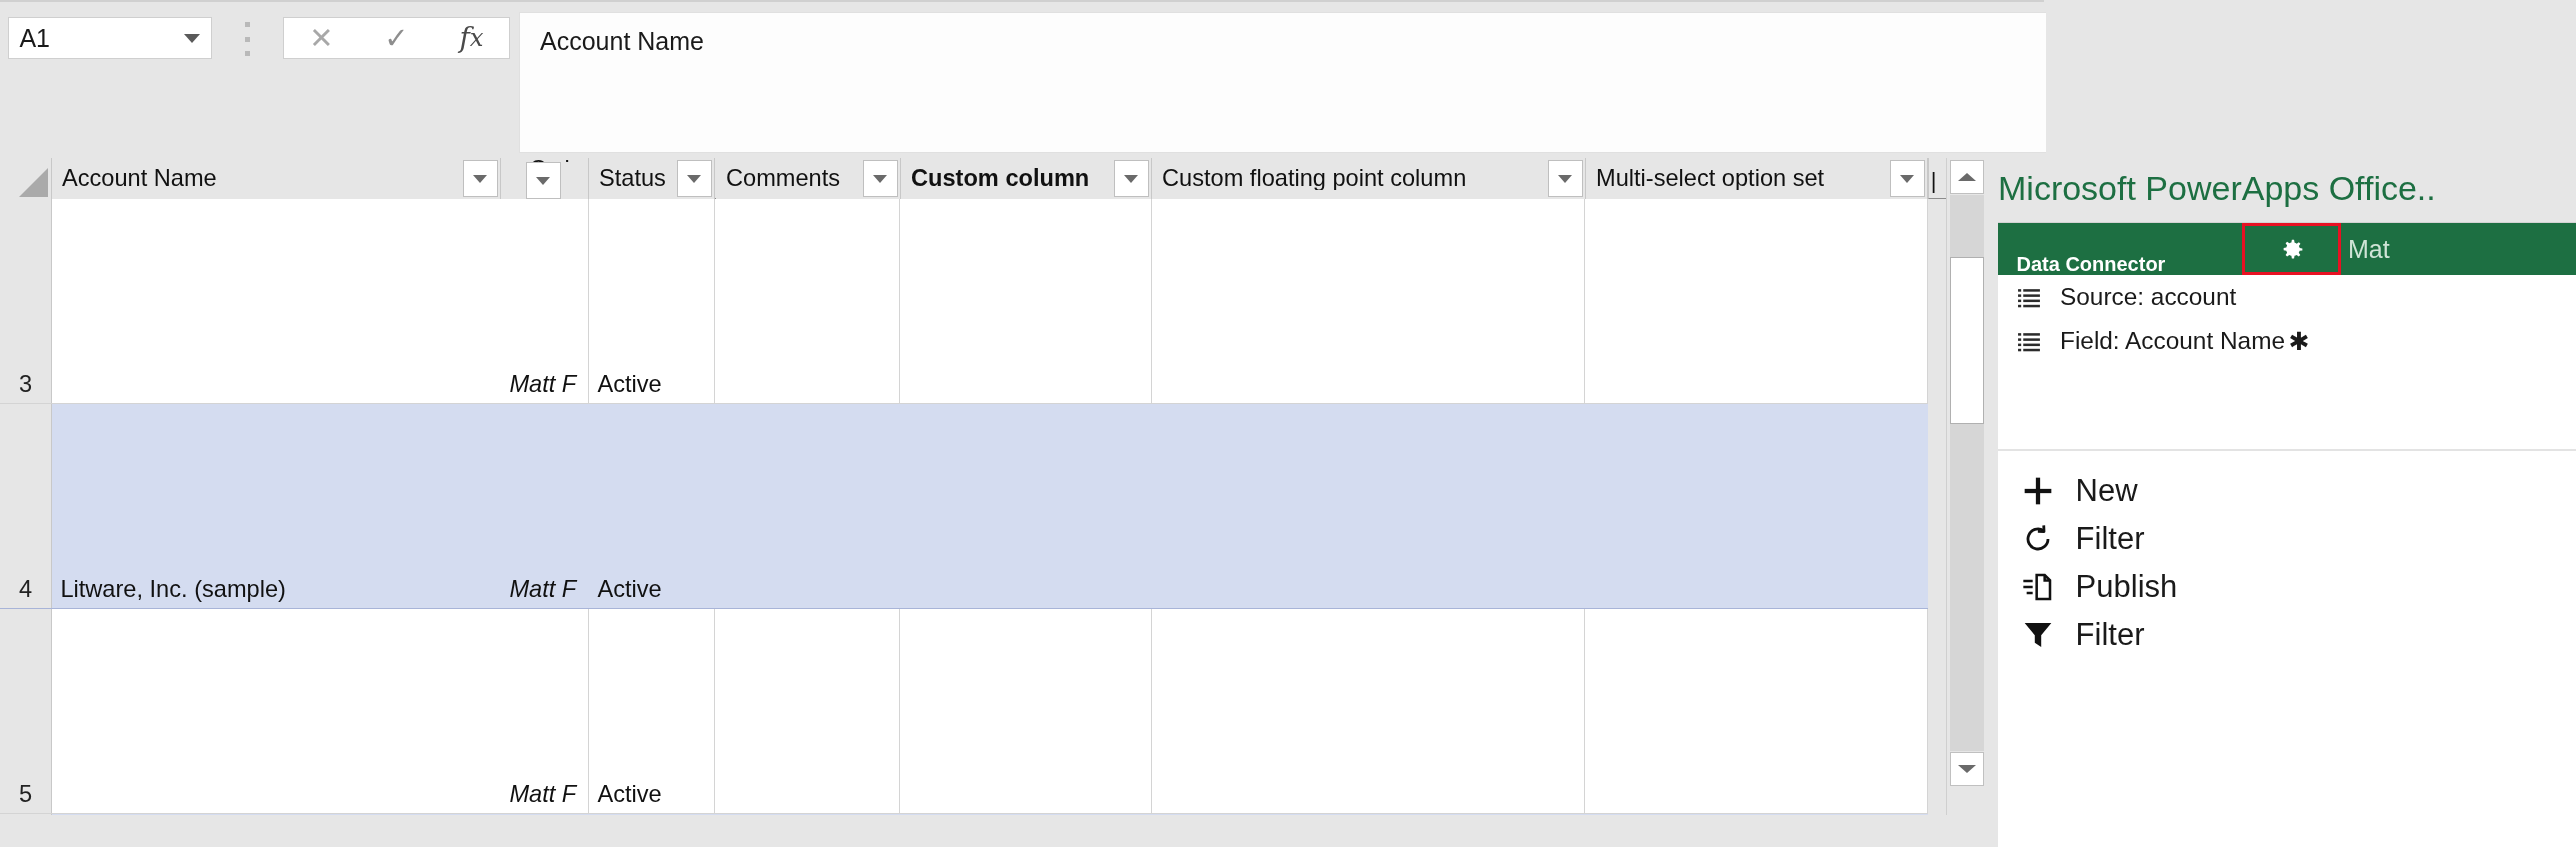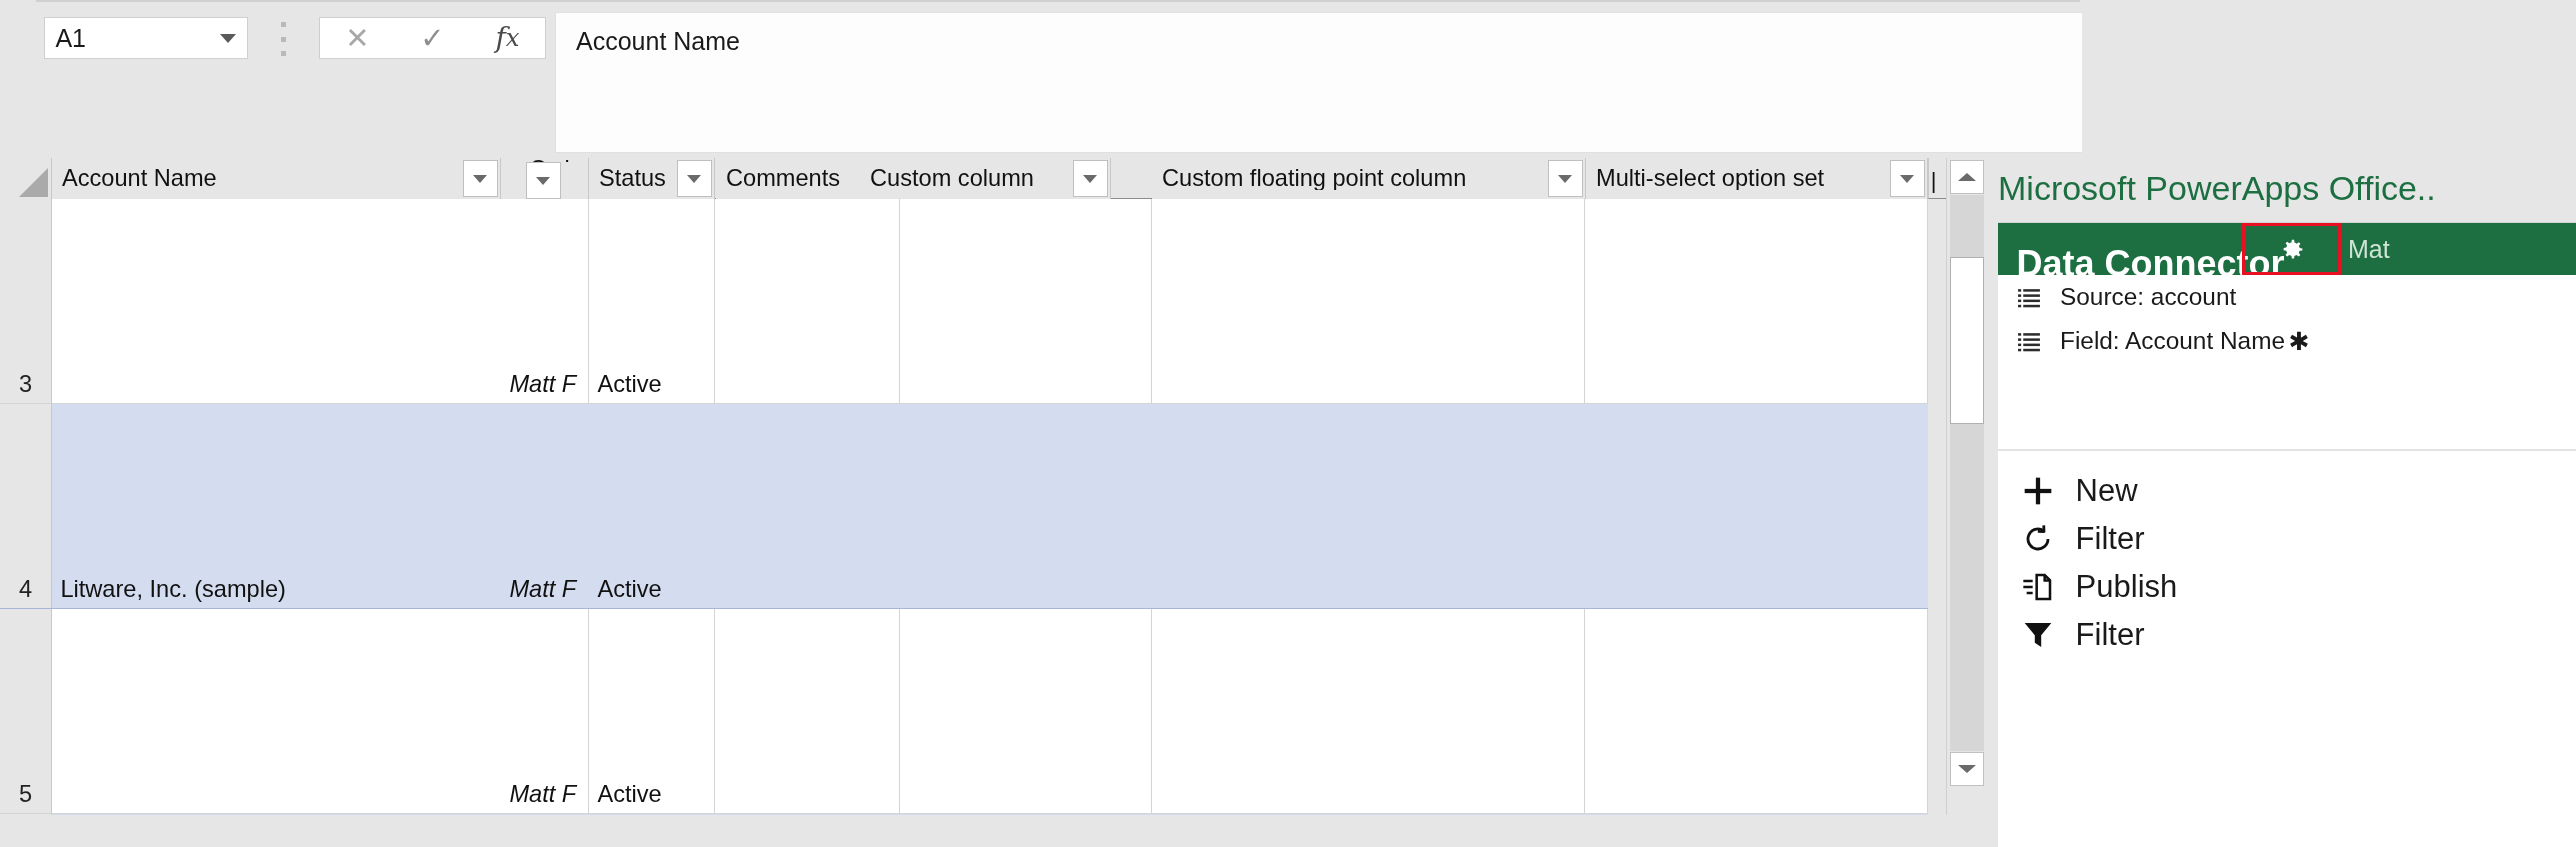--- a/index.html
+++ b/index.html
@@ -19,21 +19,20 @@
     background: #e6e6e6;
   }
 
   
   #formula-region {
     position: absolute;
     left: 0; top: 0;
     width: 2044px; height: 157px;
     background: #e6e6e6;
     border-top: 2.5px solid #d0d0d0;
-    margin-left: 36px;
   }
   #namebox {
     position: absolute;
     left: 8.4px; top: 15px;
     width: 204px; height: 42px;
     background: #ffffff;
     border: 0.8px solid #cfcfcf;
     display: flex;
     align-items: center;
   }
@@ -424,21 +423,21 @@
   #pane-header {
     position: absolute;
     left: 0; top: 0;
     width: 581px; height: 52px;
     background: #1d6f42;
     display: flex;
     align-items: center;
   }
   #pane-header-title {
     padding-left: 18.5px;
-    font-size: 36px;
+    font-size: 20px;
     font-weight: bold;
     color: #ffffff;
     white-space: nowrap;
     margin-top: 30px;
   }
   #gear-wrap {
     position: absolute;
     left: 244px; top: 0;
     width: 99px; height: 52px;
     display: flex;
@@ -568,21 +567,21 @@
           <div class="filter-btn">
             <div class="tri-small"></div>
           </div>
         </div>
         <div class="colhdr" style="left: 716px; width: 185px;">
           <div class="colhdr-label">Comments</div>
           <div class="filter-btn">
             <div class="tri-small"></div>
           </div>
         </div>
-        <div class="colhdr" style="left: 860px; width: 251px;">
+        <div class="colhdr" style="left: 901px; width: 251px; font-weight: bold;">
           <div class="colhdr-label">Custom column</div>
           <div class="filter-btn">
             <div class="tri-small"></div>
           </div>
         </div>
         <div class="colhdr" style="left: 1586px; width: 342px;">
           <div class="colhdr-label">Multi-select option set</div>
           <div class="filter-btn">
             <div class="tri-small"></div>
           </div>

